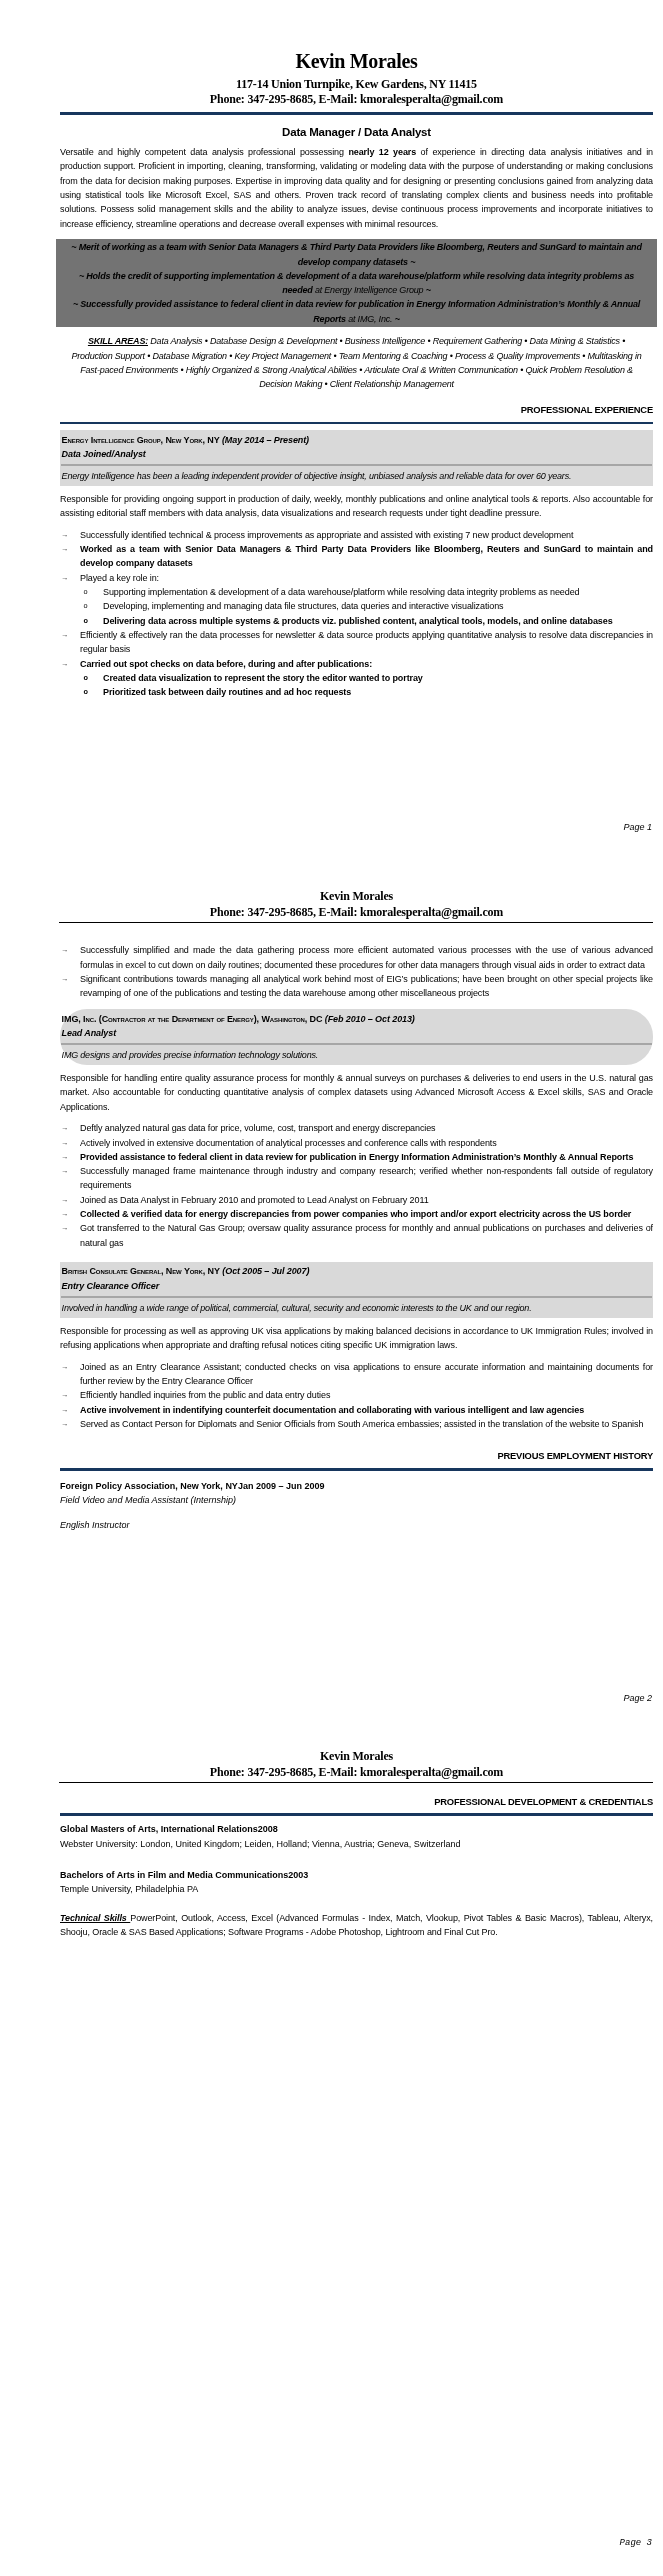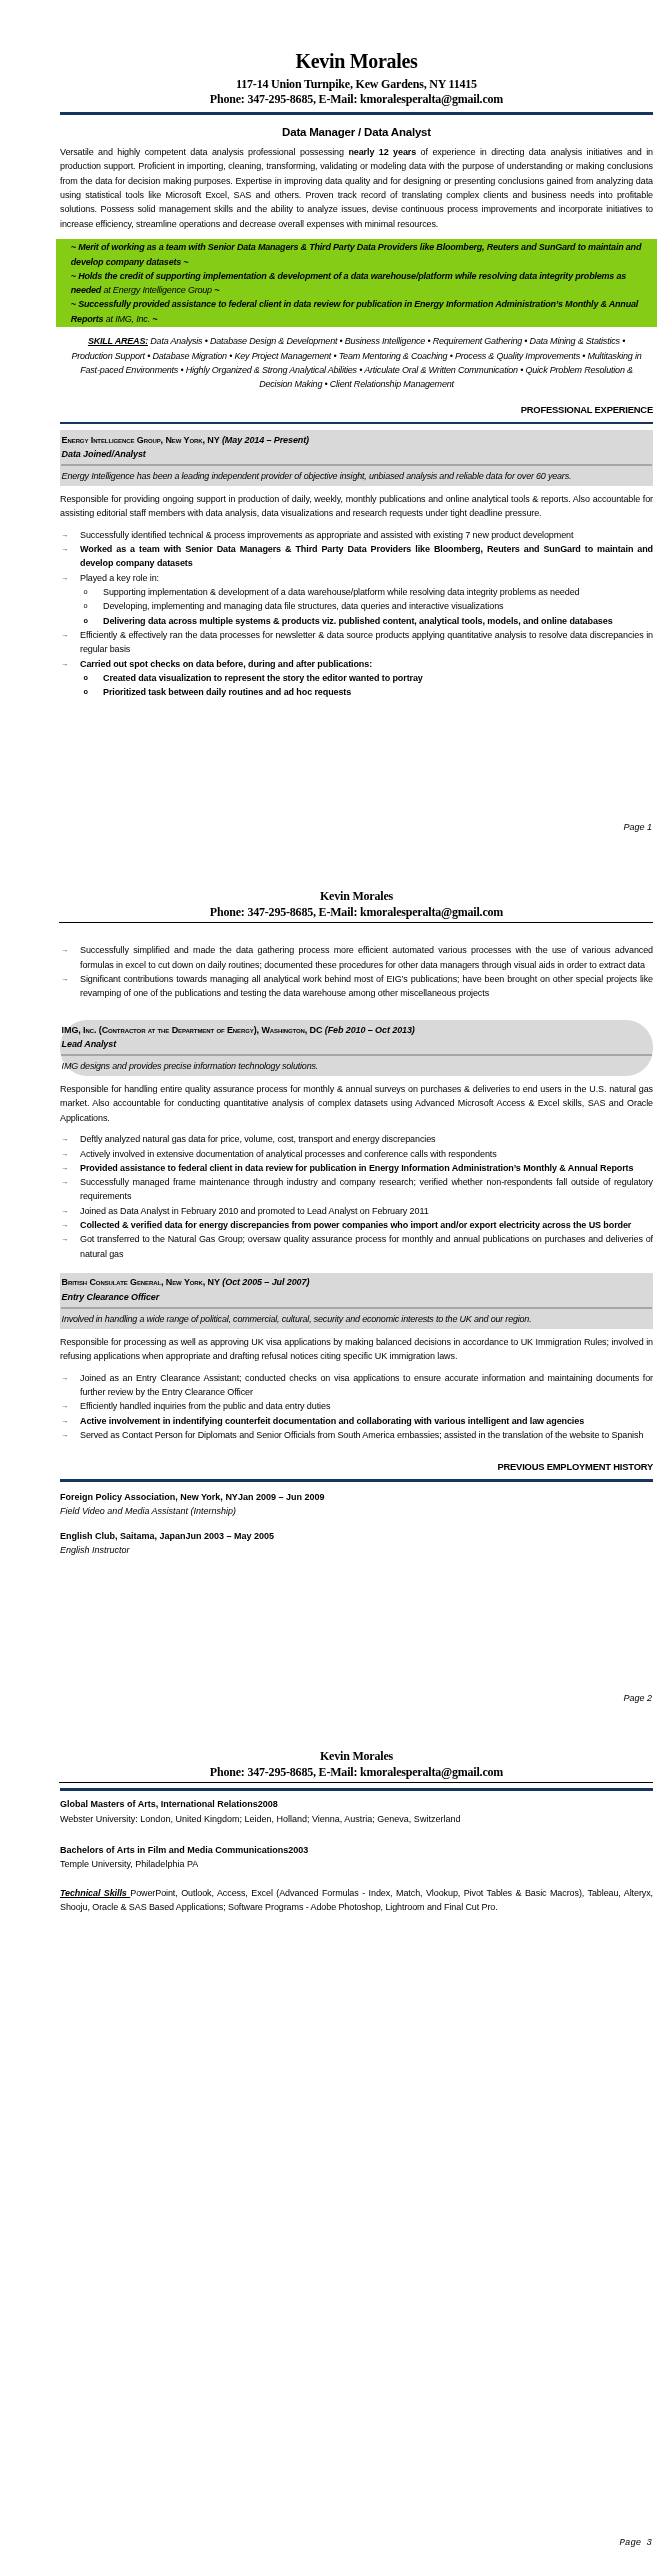--- a/index.html
+++ b/index.html
@@ -19,21 +19,21 @@
   .hdr-name { text-align: center; font-family: "Liberation Serif", serif; font-weight: bold; font-size: 20px; line-height: 23px; letter-spacing: -0.3px; }
   .hdr-line { text-align: center; font-family: "Liberation Serif", serif; font-weight: bold; font-size: 12px; line-height: 15px; letter-spacing: -0.2px; }
   .hdr-name-sm { text-align: center; font-family: "Liberation Serif", serif; font-weight: bold; font-size: 12px; line-height: 14.6px; letter-spacing: -0.2px; }
   .rule-navy { height: 2.6px; background: #17365d; }
   .rule-black { height: 1px; background: #000; }
 
   .title { text-align: center; font-weight: bold; font-size: 11.5px; line-height: 14.6px; letter-spacing: -0.2px; }
   .para { text-align: justify; font-size: 9px; line-height: 14.3px; letter-spacing: -0.1px; }
   .para b { font-weight: bold; }
 
-  .highlight-box { background: #84cc16; padding: 1px 15px; font-size: 9px; line-height: 14.3px; font-style: italic; letter-spacing: -0.2px; }
+  .highlight-box { background: #737373; padding: 1px 15px; text-align: center; font-size: 9px; line-height: 14.3px; font-style: italic; letter-spacing: -0.2px; }
   .highlight-box b { font-weight: bold; }
   .highlight-box .reg { font-weight: normal; }
 
   .skills { text-align: center; font-style: italic; font-size: 9px; line-height: 14.3px; padding: 0 7.3px; letter-spacing: -0.2px; }
   .skills .label { font-weight: bold; text-decoration: underline; }
 
   .section-title { text-align: right; font-weight: bold; font-size: 9.4px; line-height: 12.5px; letter-spacing: -0.2px; }
 
   .job-box { background: #d9d9d9; }
   .job-head { padding: 2.1px 2.1px 0 2.1px; font-size: 9px; line-height: 14.3px; letter-spacing: -0.1px; }
@@ -124,21 +124,21 @@
   <div class="content" style="top:35px;">
     <div class="hdr-name-sm">Kevin Morales</div>
     <div class="hdr-name-sm" style="margin-top:1px;">Phone: 347-295-8685, E-Mail: kmoralesperalta@gmail.com</div>
     <div class="rule-black" style="margin-top:3.1px; margin-left:-1px;"></div>
 
     <ul class="arrows" style="margin-top:20px;">
       <li><span class="bullet">→</span><span>Successfully simplified and made the data gathering process more efficient automated various processes with the use of various advanced formulas in excel to cut down on daily routines; documented these procedures for other data managers through visual aids in order to extract data</span></li>
       <li><span class="bullet">→</span><span>Significant contributions towards managing all analytical work behind most of EIG’s publications; have been brought on other special projects like  revamping of one of the publications and testing the data warehouse among other miscellaneous projects</span></li>
     </ul>
 
-    <div class="job-box" style="margin-top:20px; margin-left:-0.5px;border-radius:27px;">
+    <div class="job-box" style="margin-top:9px; margin-left:-0.5px;border-radius:27px;">
       <div class="job-head">
         <span class="job-company">IMG, Inc. (Contractor at the Department of Energy), Washington, DC</span>
         <span class="job-dates">(Feb 2010 – Oct 2013)</span>
       </div>
       <div class="job-head job-role" style="padding-top:0;">Lead Analyst</div>
       <div class="job-sep"></div>
       <div class="job-desc">IMG designs and provides precise information technology solutions.</div>
     </div>
     <div class="para" style="margin-top:6.2px;">Responsible for handling entire quality assurance process for monthly &amp; annual surveys on purchases &amp; deliveries to end users in the U.S. natural gas market. Also accountable for conducting quantitative analysis of complex datasets using Advanced Microsoft Access &amp; Excel skills, SAS and Oracle Applications.</div>
     <ul class="arrows" style="margin-top:7.3px;">
@@ -172,36 +172,33 @@
     <div class="rule-navy" style="margin-top:5.2px;"></div>
 
     <div style="margin-top:8.3px;">
       <div class="emp-row">
         <span class="emp-name">Foreign Policy Association, New York, NY</span>
         <span class="emp-dates">Jan 2009 – Jun 2009</span>
       </div>
       <div class="emp-sub">Field Video and Media Assistant (Internship)</div>
     </div>
     <div style="margin-top:10.4px;">
-      <div class="emp-row">
-        <span class="emp-name">English Club, Saitama, Japan</span>
-        <span class="emp-dates">Jun 2003 – May 2005</span>
-      </div>
       <div class="emp-sub">English Instructor</div>
     </div>
   </div>
   <div class="page-num" style="top:839px;">Page 2</div>
 </div>
 
 <div class="page" style="top:1713px; height:863px;">
   <div class="content" style="top:36px;">
     <div class="hdr-name-sm">Kevin Morales</div>
     <div class="hdr-name-sm" style="margin-top:1px;">Phone: 347-295-8685, E-Mail: kmoralesperalta@gmail.com</div>
     <div class="rule-black" style="margin-top:3.1px; margin-left:-1px;"></div>
 
+    <div class="section-title" style="margin-top:12.5px;">PROFESSIONAL DEVELOPMENT &amp; CREDENTIALS</div>
     <div class="rule-navy" style="margin-top:5.2px;"></div>
 
     <div style="margin-top:6.2px;">
       <div class="emp-row">
         <span class="emp-name">Global Masters of Arts, International Relations</span>
         <span class="emp-dates">2008</span>
       </div>
       <div class="edu-sub">Webster University: London, United Kingdom; Leiden, Holland; Vienna, Austria; Geneva, Switzerland</div>
     </div>
     <div style="margin-top:16.7px;">

